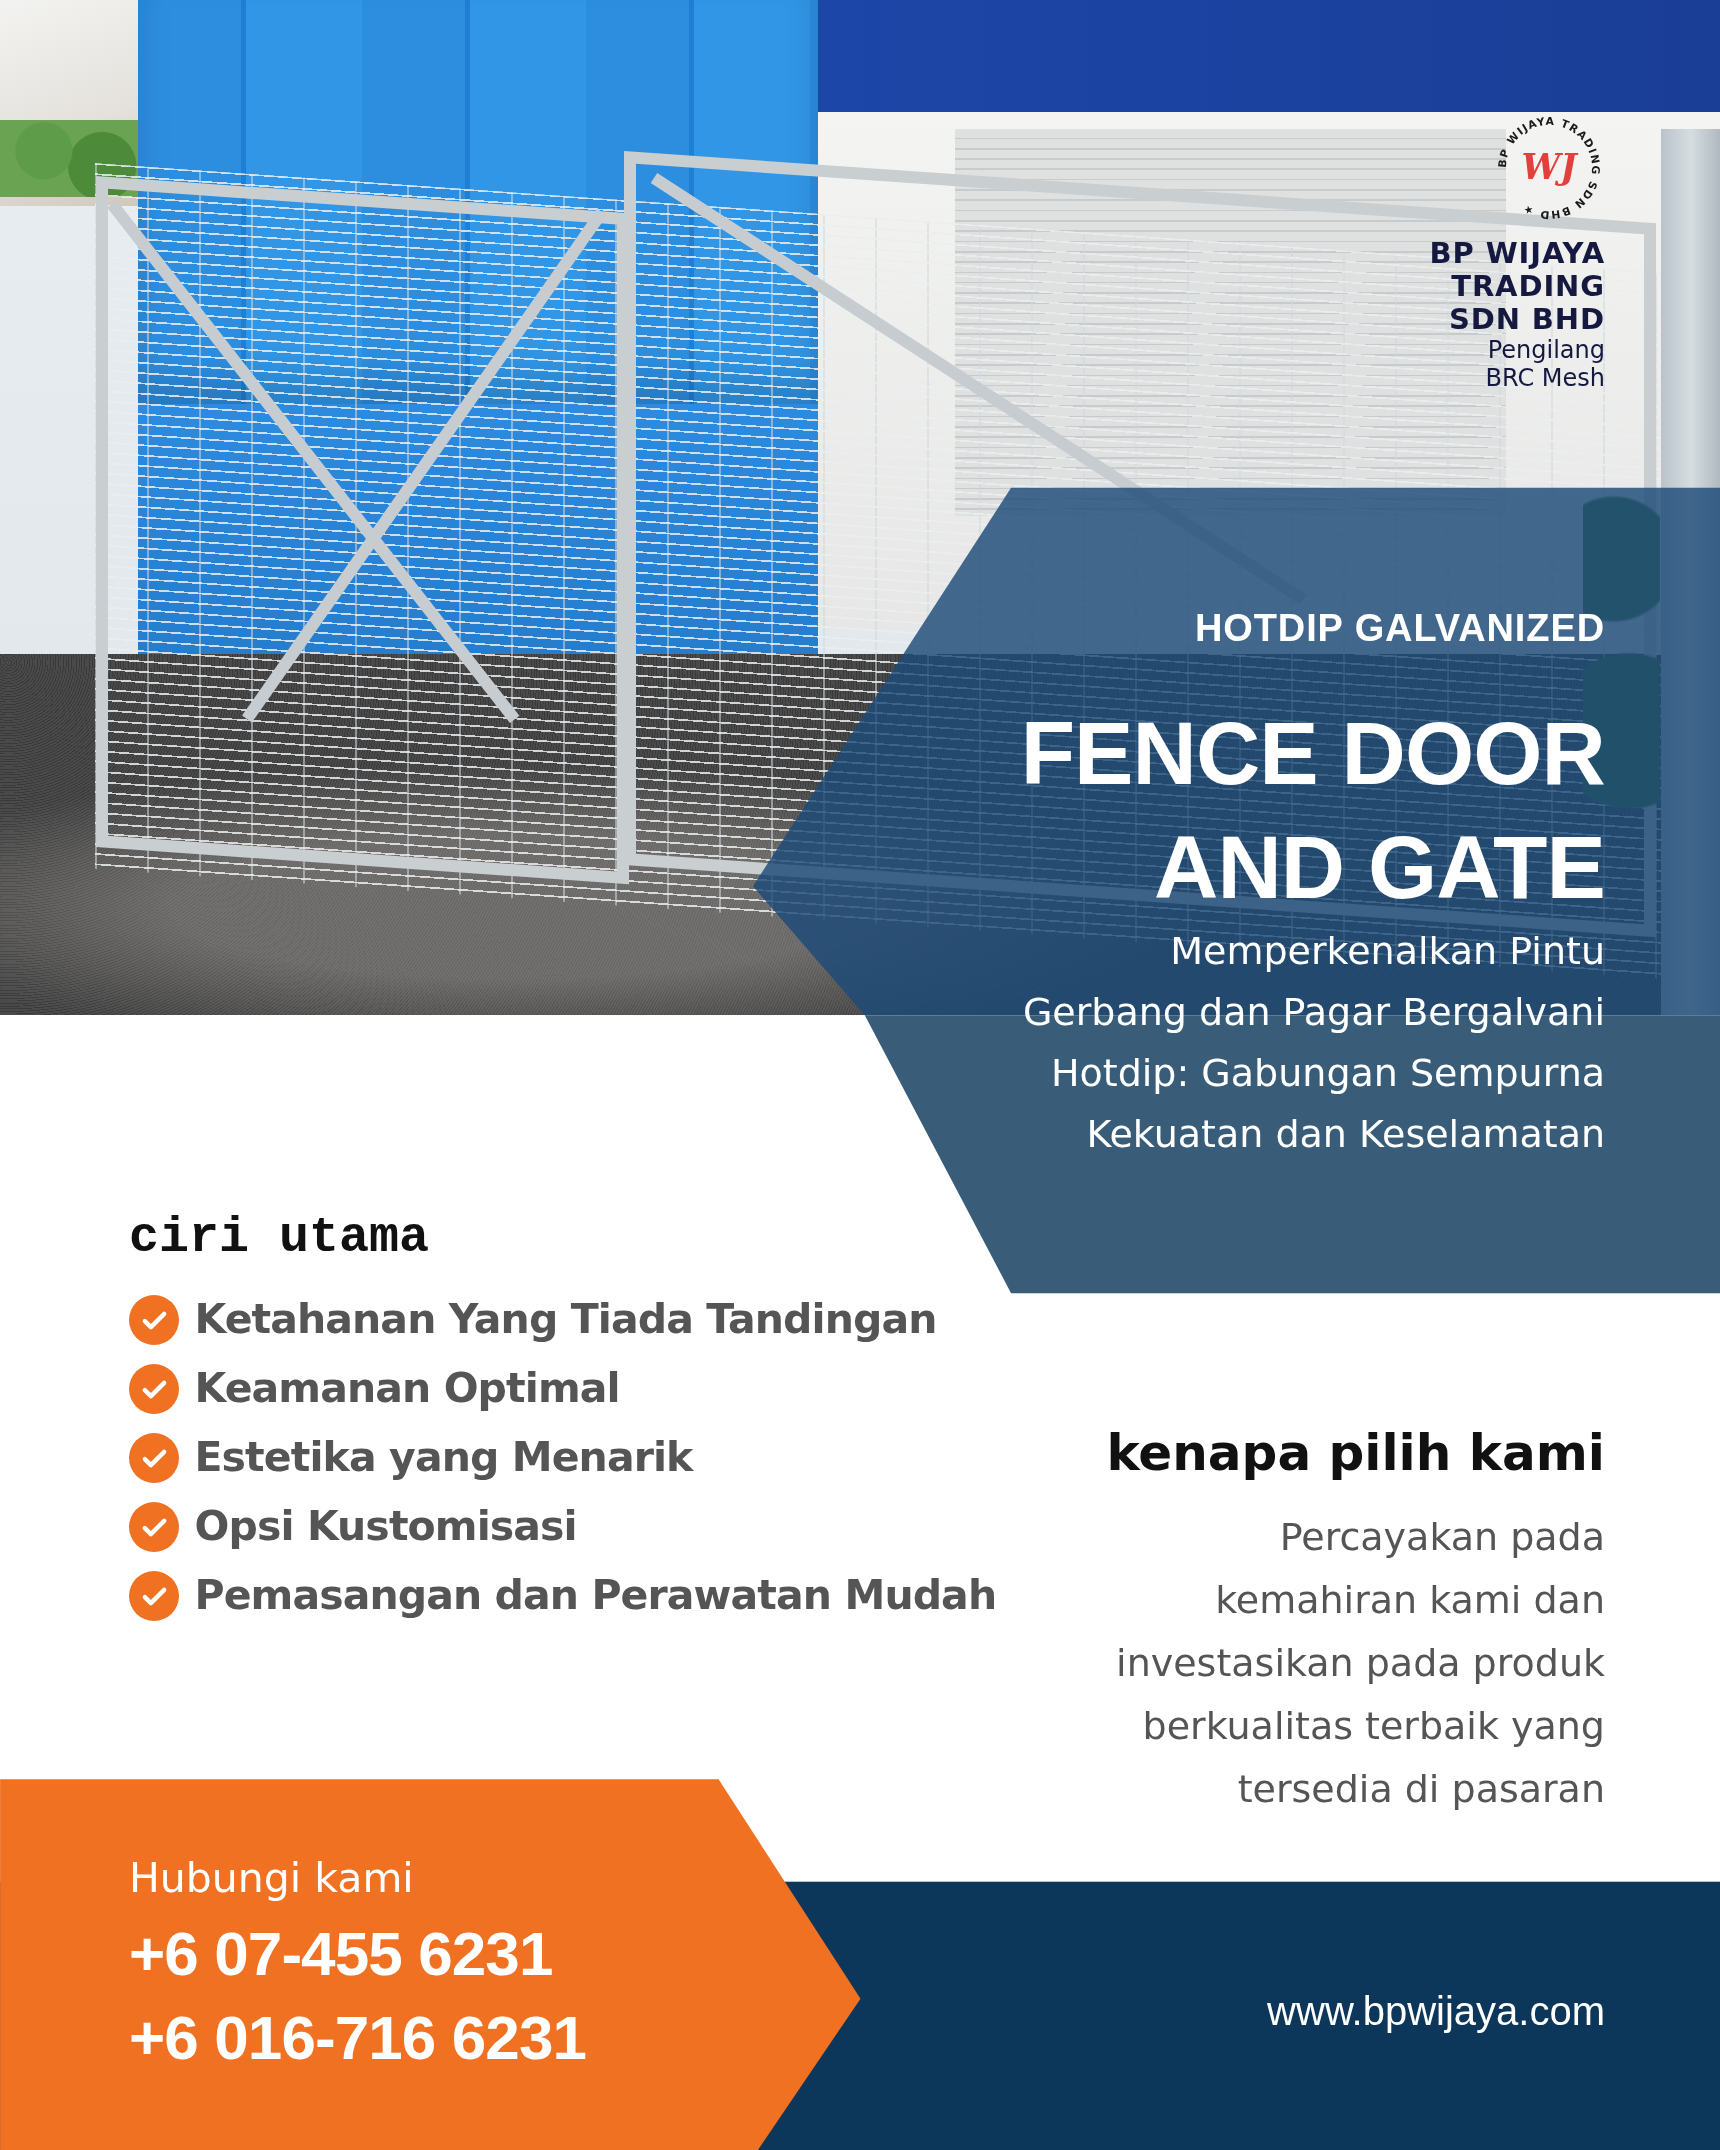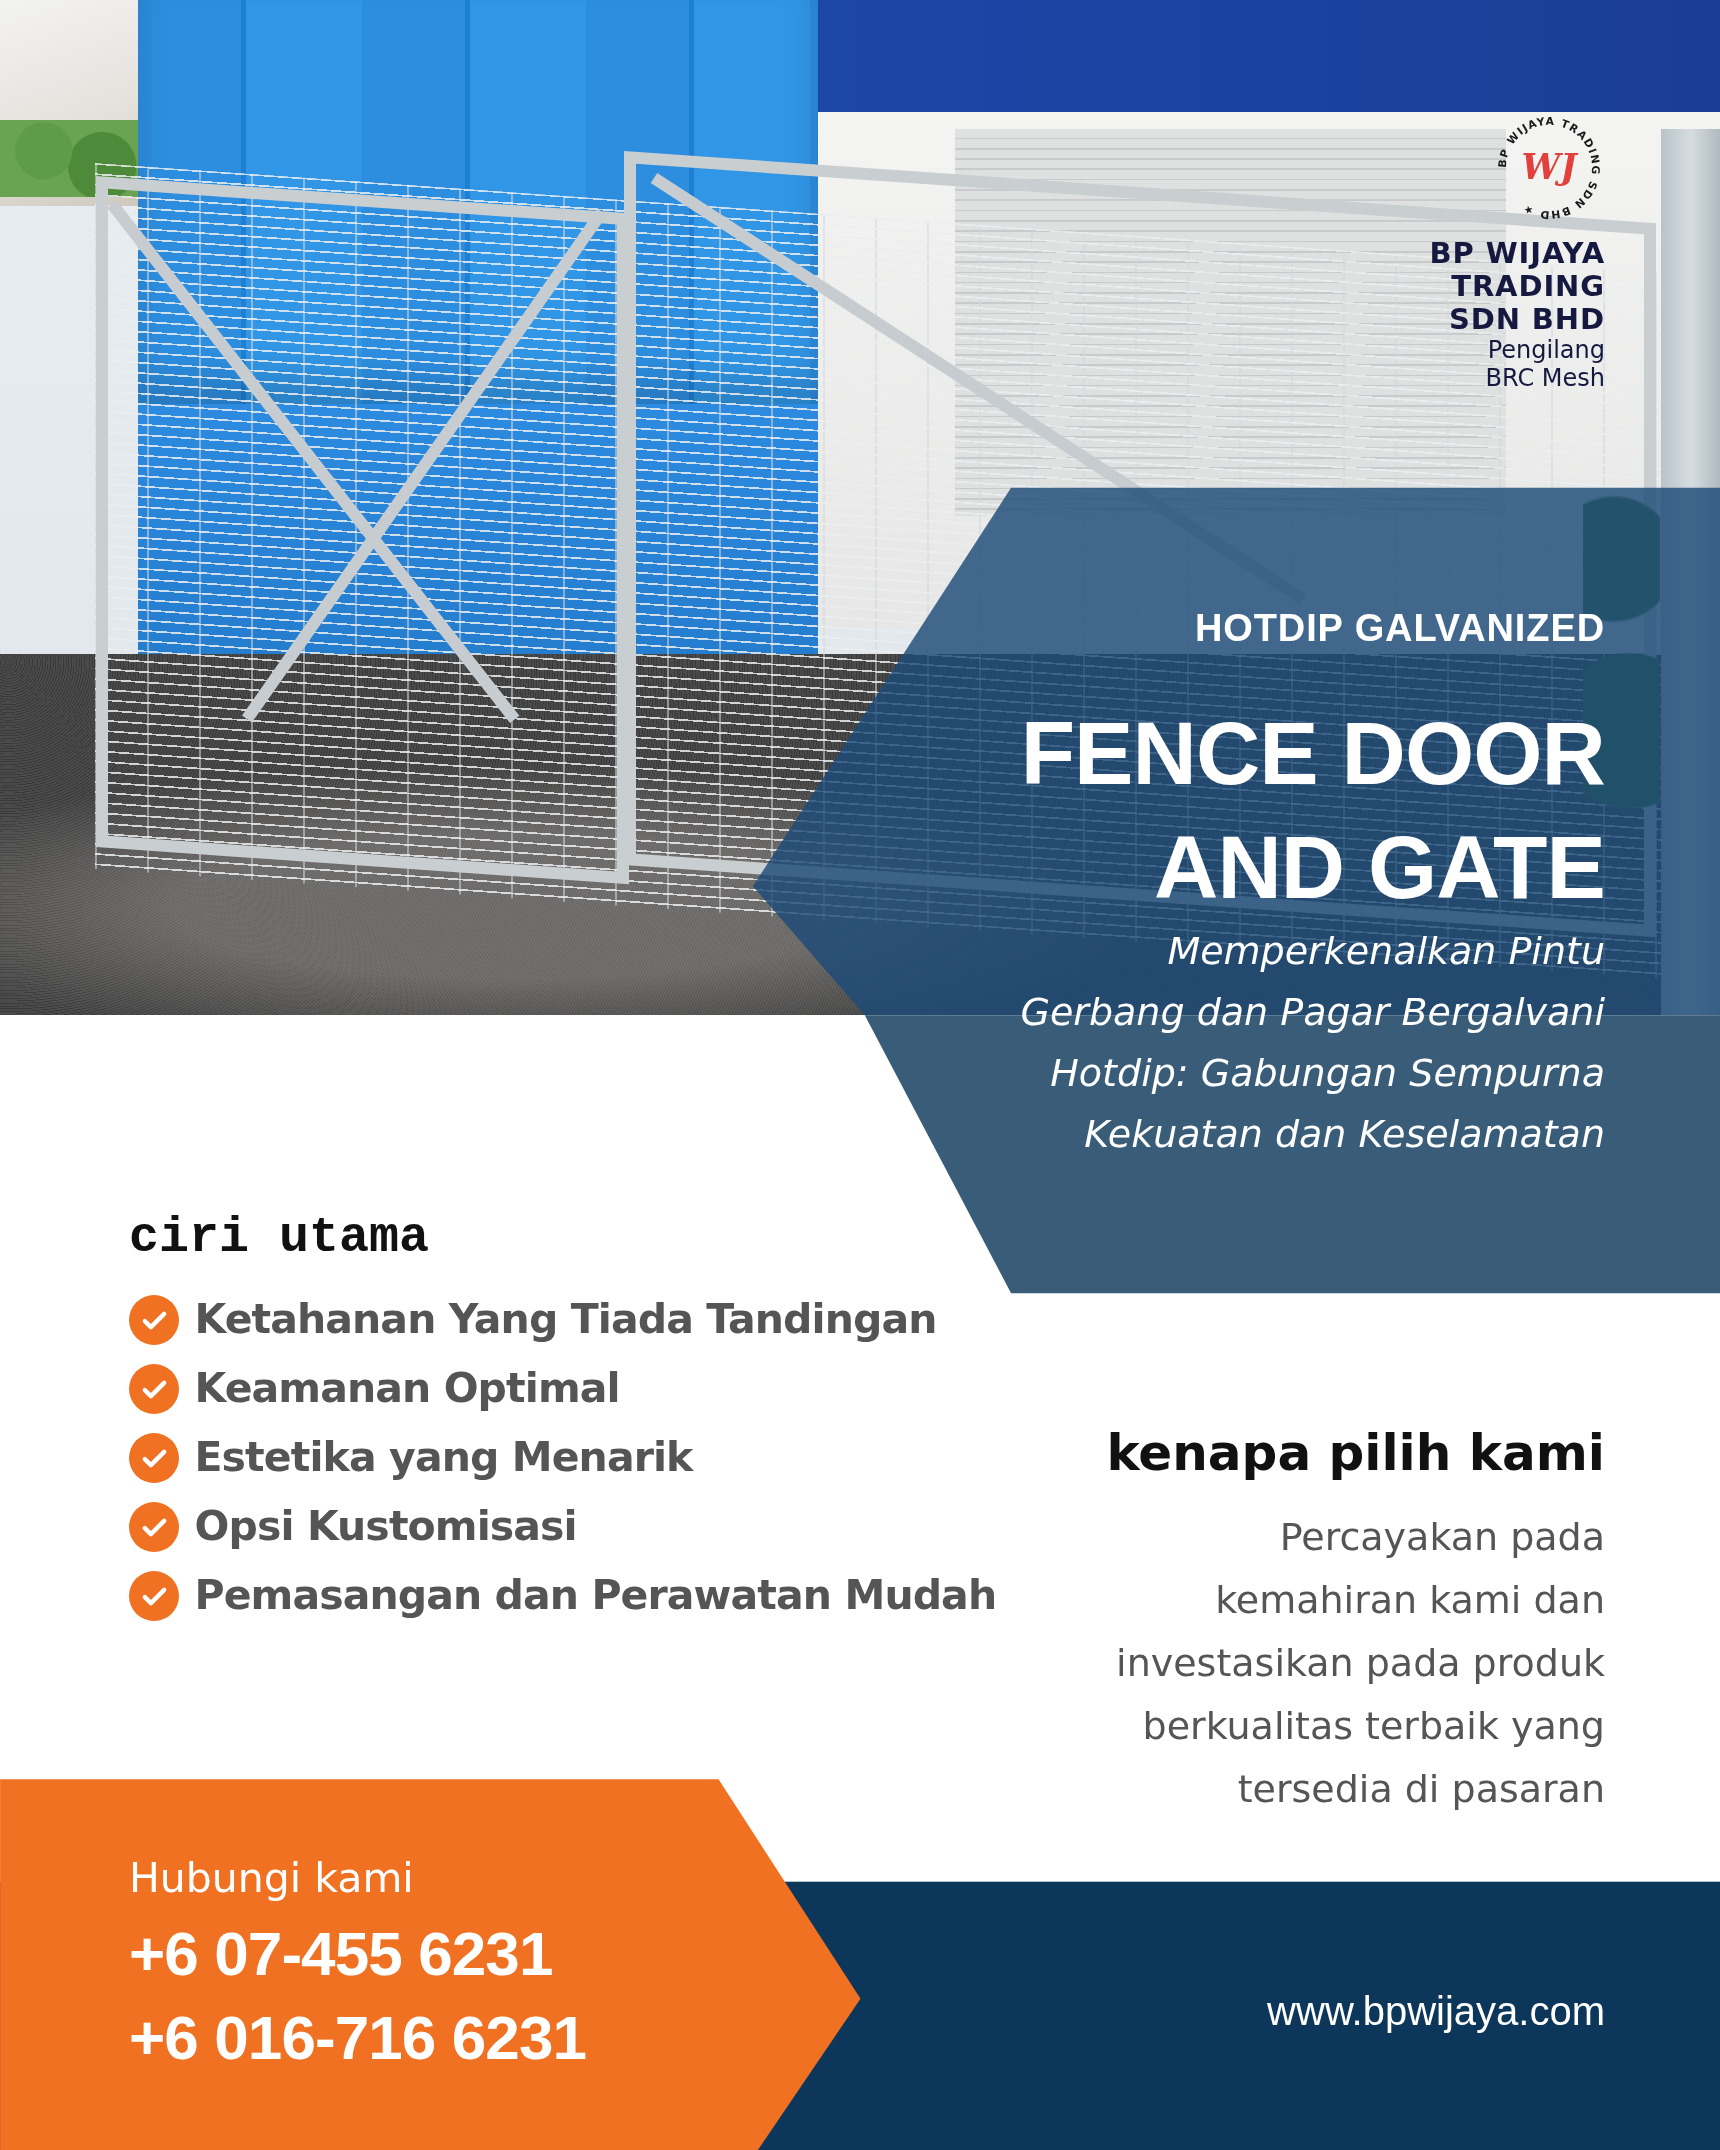--- a/index.html
+++ b/index.html
@@ -71,21 +71,21 @@
 
     
     .blue-panel {
       position:absolute; left:0; top:0; width:1721px; height:2151px; pointer-events:none;
     }
     .hero-text { position:absolute; right:116px; color:#ffffff; text-align:right; }
     .hero-eyebrow { top:607px; font-size:38px; font-weight:bold; letter-spacing:0.9px;
       font-family:"Liberation Sans", sans-serif; }
     .hero-title { top:669px; font-size:89px; font-weight:bold; line-height:114px;
       font-family:Liberation Sans, sans-serif; letter-spacing:-0.9px;margin-top:27px; }
-    .hero-sub { top:921px; font-size:38px; line-height:61px; font-family:"DejaVu Sans", sans-serif;font-style:italic; }
+    .hero-sub { top:921px; font-size:38px; line-height:61px; font-family:"DejaVu Sans", sans-serif; }
 
     
     .features-title {
       position:absolute; left:129px; top:1209px; font-size:50px; font-weight:bold;
       color:#111; font-family:Liberation Mono, monospace;
     }
     .features-list { position:absolute; left:129px; top:1295px; margin:0; padding:0; list-style:none; }
     .features-list li { display:flex; height:69px; }
     .check {
       width:50px; height:50px; border-radius:50%; background:#f07122; margin-right:15.5px;

